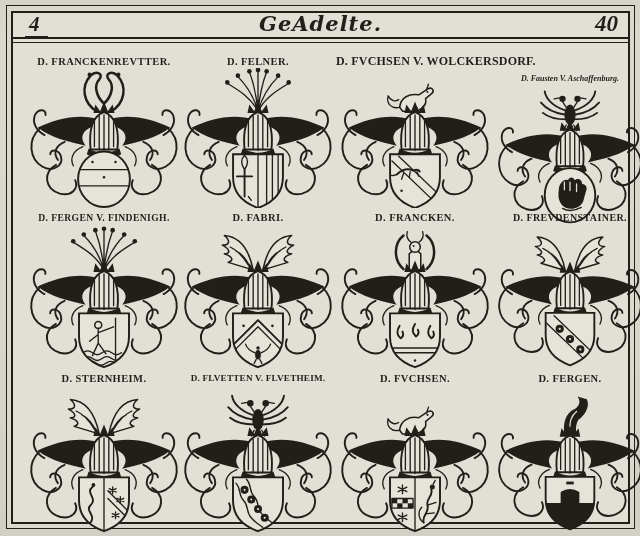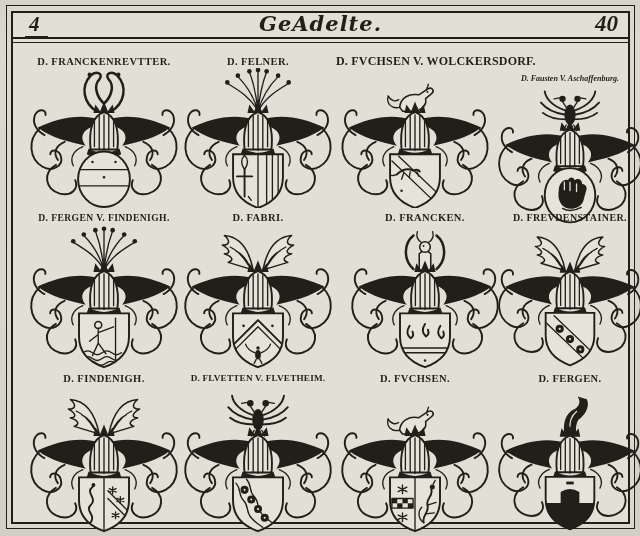--- a/index.html
+++ b/index.html
@@ -241,21 +241,21 @@
         <path class="st1" d="M54,128 L78,104 L102,128"></path>
         <circle class="ink" cx="63" cy="103" r="1.4"></circle>
           <circle class="ink" cx="93" cy="103" r="1.4"></circle>
         <ellipse class="ink" cx="78" cy="133" rx="3" ry="5"></ellipse>
         <path class="st1" d="M75,131 q-8,-3 -10,-9 M81,131 q8,-3 10,-9 M76,138 l-2,4 M80,138 l2,4"></path>
         <circle class="ink" cx="78" cy="126" r="1.8"></circle>
       </g>
     </svg>
   </figure>
 
-  <figure class="cell" style="left:330px;top:195px;width:158px;height:161px">
+  <figure class="cell" style="left:320px;top:195px;width:158px;height:161px">
     <figcaption>D. FRANCKEN.</figcaption>
     <svg viewBox="0 0 156 146" width="150" height="146">
       <use href="#mantle"></use>
       <use href="#crest-ram"></use>
       <use href="#helm"></use>
       <use href="#sh"></use>
       <g clip-path="url(#cutH)">
         <path class="st1" d="M52,126 H104 M52,131 H104"></path>
         <path class="st" d="M62,103 q-5,8 1,13 q4,-2 2,-7 M78,101 q-5,8 1,13 q4,-2 2,-7 M94,103 q-5,8 1,13 q4,-2 2,-7"></path>
         <circle class="ink" cx="78" cy="139" r="1.3"></circle>
@@ -276,21 +276,21 @@
           <circle class="ink" cx="78" cy="118" r="4.4"></circle>
           <circle class="ink" cx="89" cy="129" r="4.4"></circle>
         <circle class="pp" cx="67" cy="107" r="1.2"></circle>
           <circle class="pp" cx="78" cy="118" r="1.2"></circle>
           <circle class="pp" cx="89" cy="129" r="1.2"></circle>
       </g>
     </svg>
   </figure>
 
   <figure class="cell" style="left:12px;top:356px;width:152px;height:167px">
-    <figcaption>D. FINDENIGH.</figcaption>
+    <figcaption>D. STERNHEIM.</figcaption>
     <svg viewBox="0 0 156 146" width="150" height="152">
       <use href="#mantle"></use>
       <use href="#crest-wings"></use>
       <use href="#helm"></use>
       <use href="#sh"></use>
       <g clip-path="url(#cutH)">
         <path class="st1" d="M78,90 V146"></path>
         <path class="st" d="M66,100 C58,106 72,112 64,119 C58,125 70,129 64,137"></path>
         <circle class="ink" cx="67" cy="98" r="2"></circle>
         <path class="st1" d="M82,104 L104,126 M82,112 L104,134"></path>

